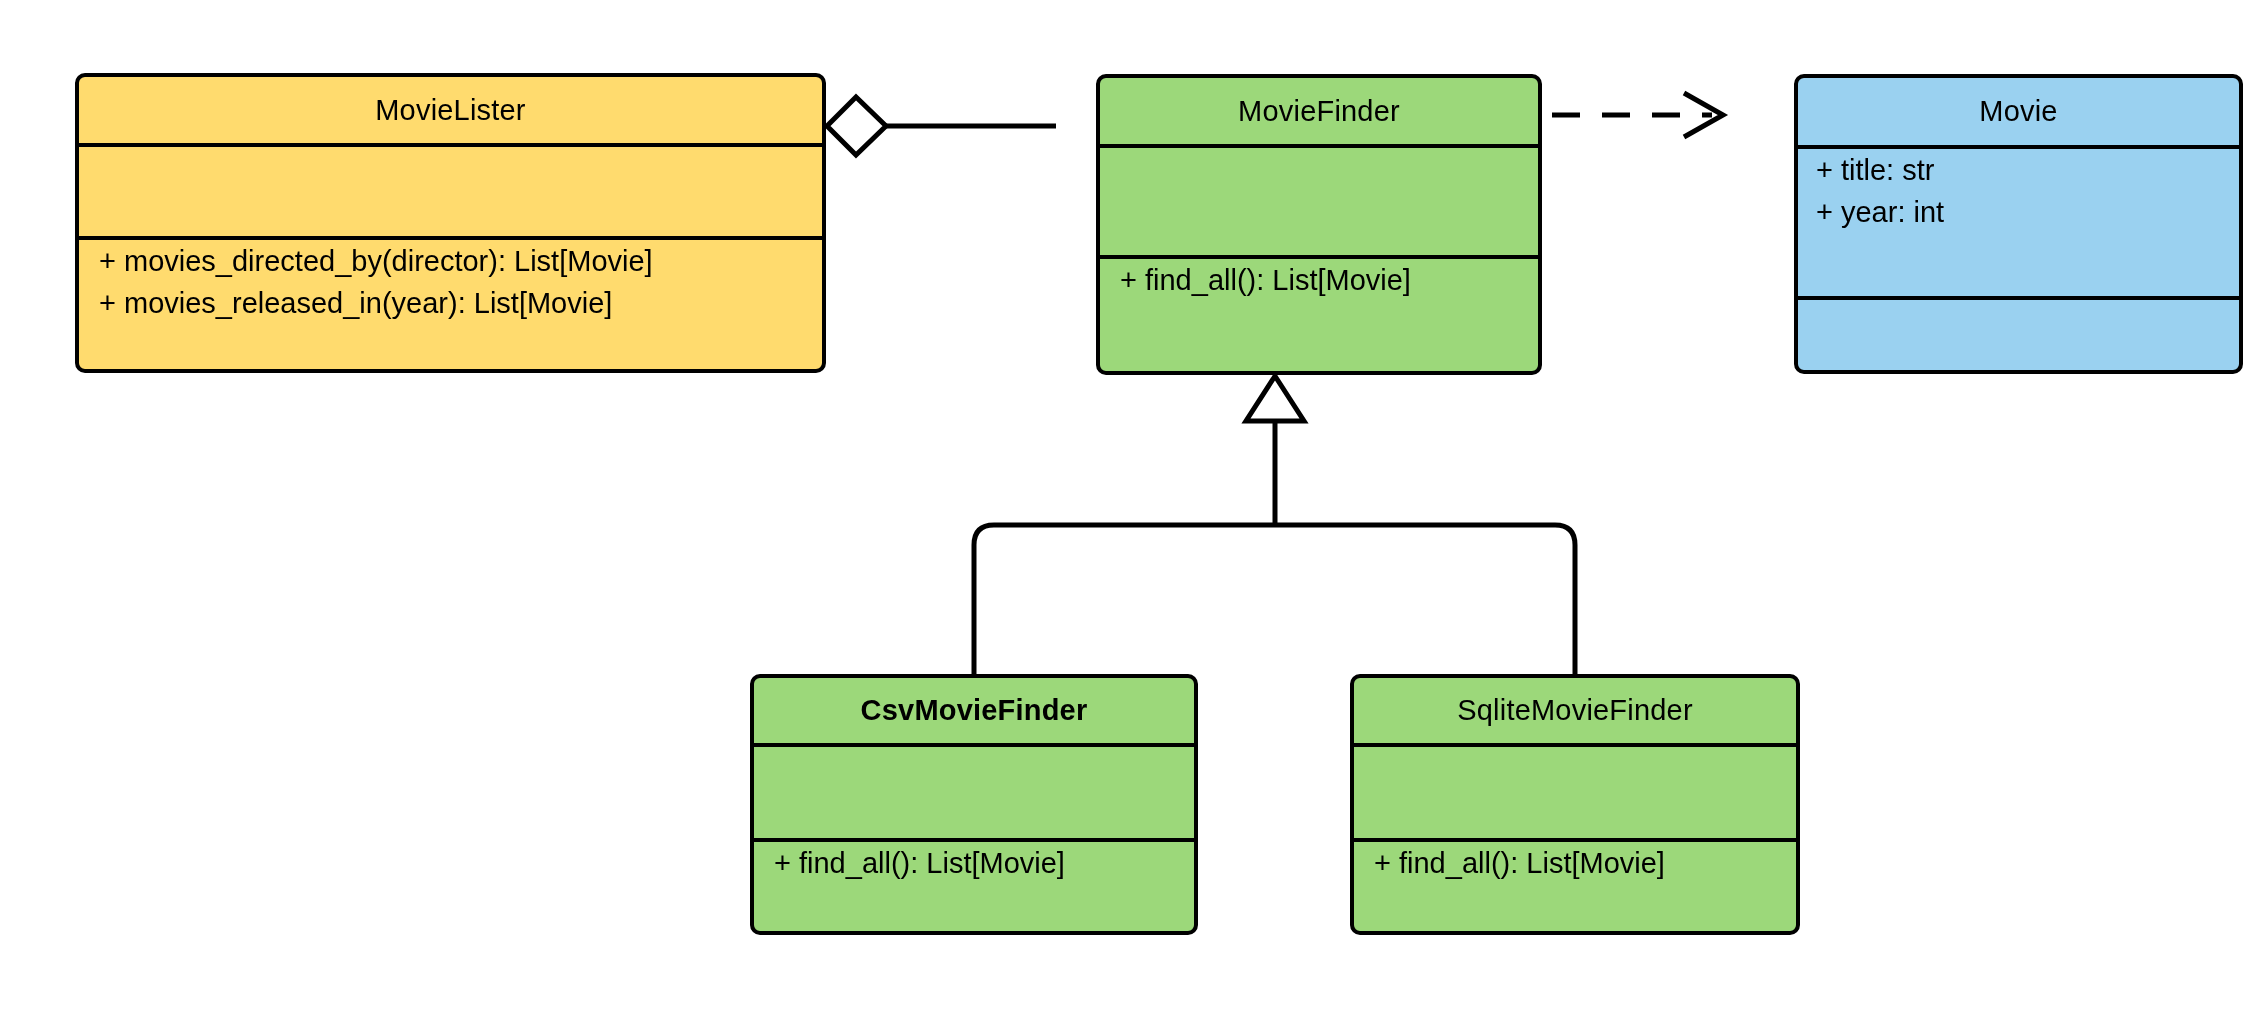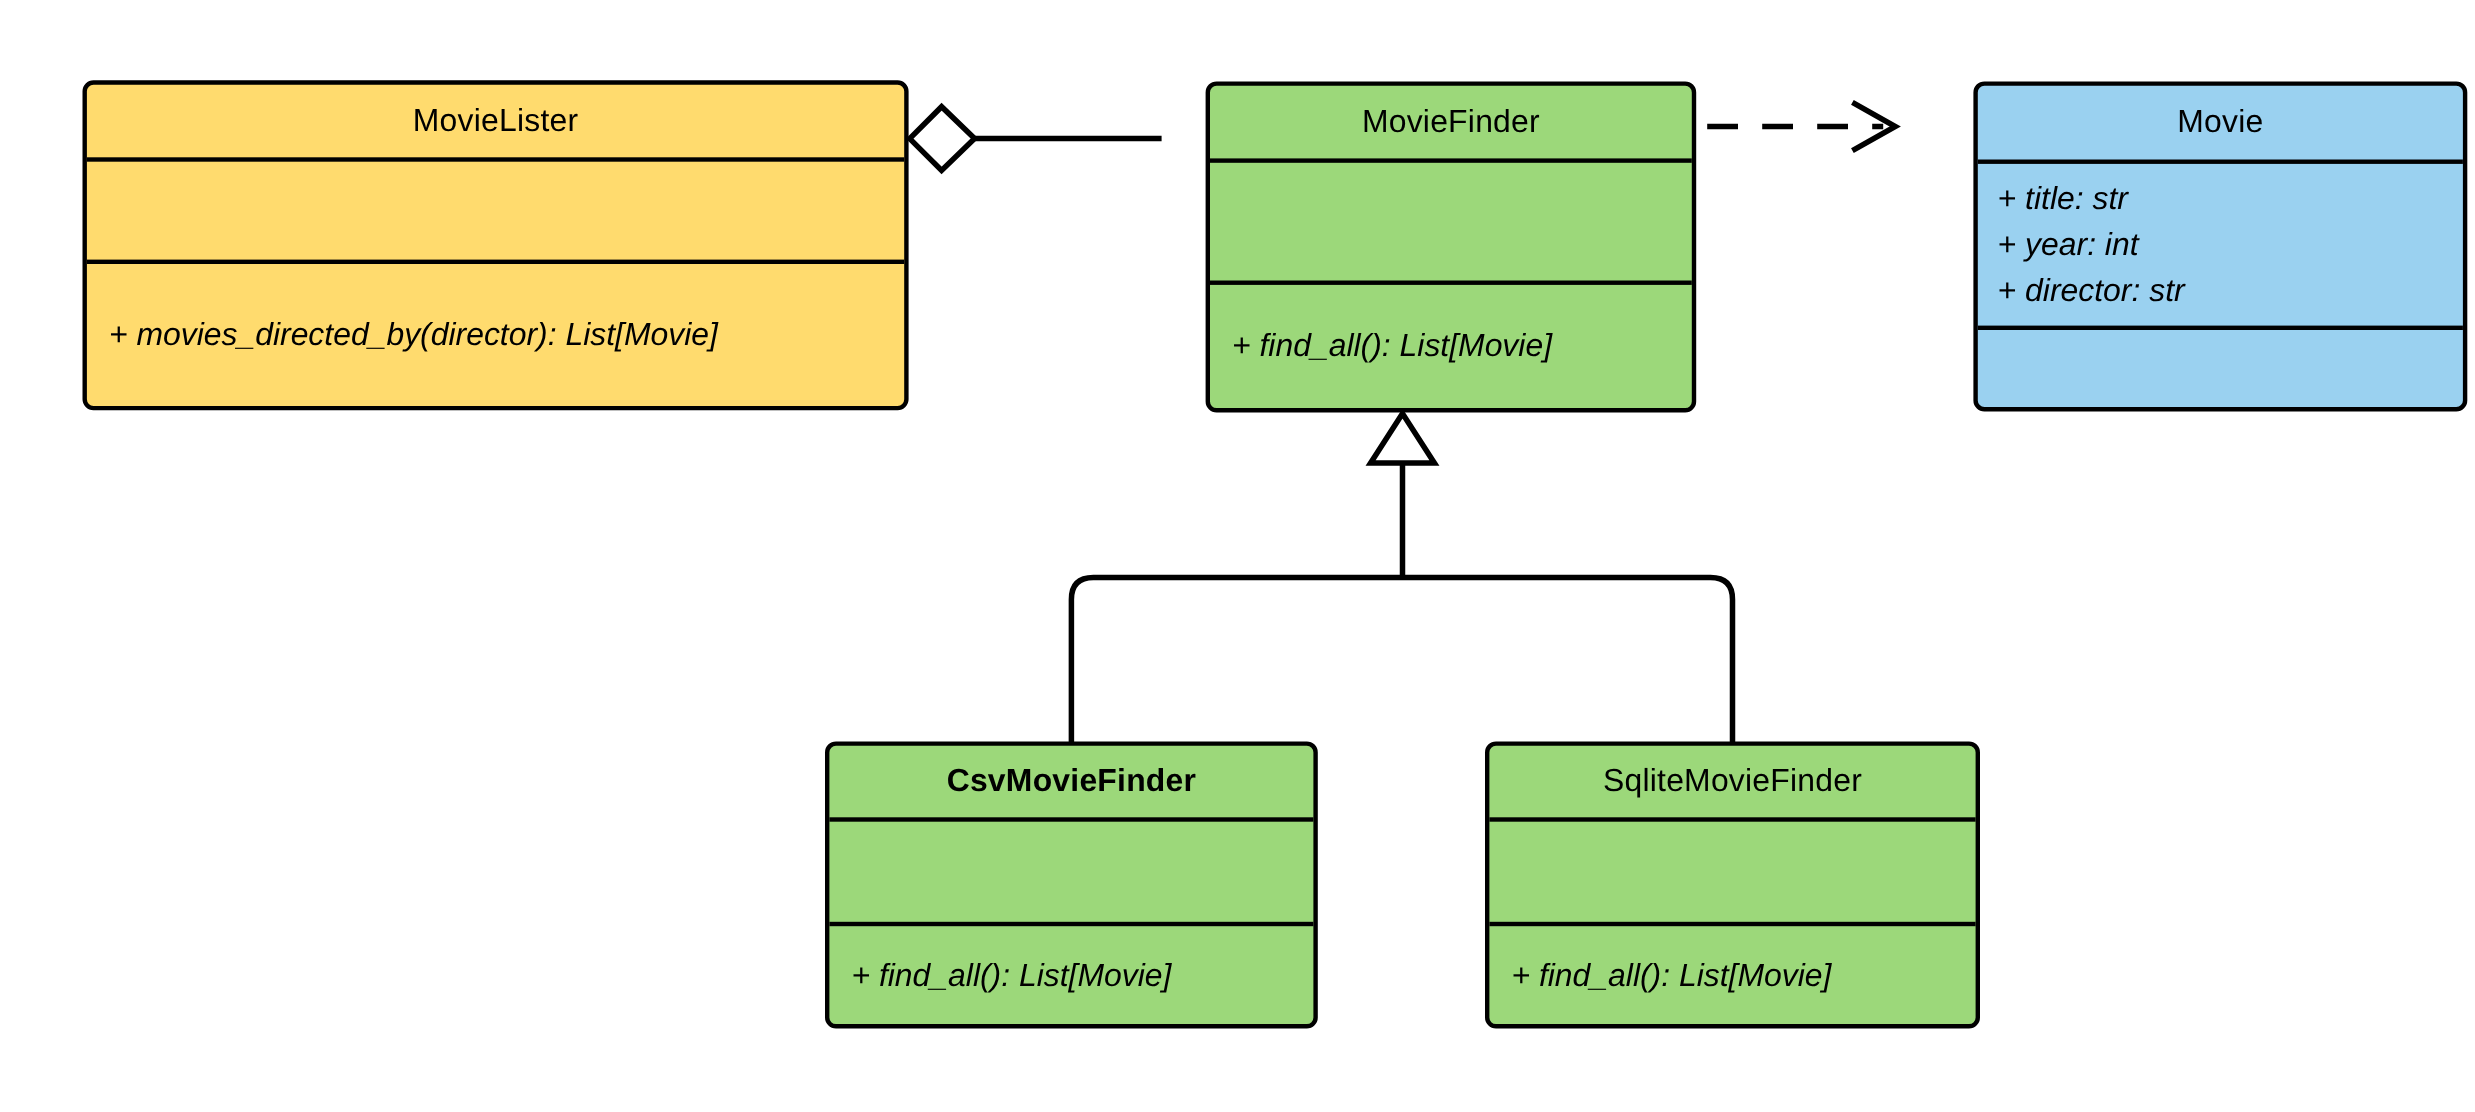--- a/index.html
+++ b/index.html
@@ -46,23 +46,22 @@
   .class-title {
     display: flex;
     align-items: center;
     justify-content: center;
     font-size: 29px;
     letter-spacing: 0.2px;
   }
   .members {
     display: flex;
     flex-direction: column;
-    justify-content: center;
+    justify-content: flex-start;
     padding: 0 18px;
-    font-style: italic;
   }
   .member {
     font-size: 29px;
     line-height: 42px;
     white-space: nowrap;
   }
   .stroke {
     stroke: #000000;
     stroke-width: 5;
     fill: none;
@@ -92,37 +91,37 @@
       <line class="stroke" x1="1275" y1="419" x2="1275" y2="525"></line>
       <polygon class="shape-hollow" points="1275,376 1246,421 1304,421"></polygon>
     </g>
   </svg>
 
   <div class="uml-class" style="left: 75px; top: 73px; width: 751px; height: 300px; background-color: rgb(255, 219, 110);">
     <div class="compartment class-title" style="flex:0 0 66px;">MovieLister</div>
     <div class="compartment members" style="flex:0 0 93px;"></div>
     <div class="compartment members grow">
       <div class="member">+ movies_directed_by(director): List[Movie]</div>
+      <div class="member">+ movies_released_in(year): List[Movie]</div>
     </div>
   </div>
 
   <div class="uml-class" style="left: 1096px; top: 74px; width: 446px; height: 301px; background-color: rgb(156, 216, 122);">
     <div class="compartment class-title" style="flex:0 0 66px;">MovieFinder</div>
     <div class="compartment members" style="flex:0 0 111px;"></div>
     <div class="compartment members grow">
       <div class="member">+ find_all(): List[Movie]</div>
     </div>
   </div>
 
   <div class="uml-class" style="left: 1794px; top: 74px; width: 449px; height: 300px; background-color: rgb(154, 209, 240);">
     <div class="compartment class-title" style="flex:0 0 67px;">Movie</div>
     <div class="compartment members" style="flex:0 0 151px;">
       <div class="member">+ title: str</div>
       <div class="member">+ year: int</div>
-      <div class="member">+ director: str</div>
     </div>
     <div class="compartment members grow"></div>
   </div>
 
   <div class="uml-class" style="left: 750px; top: 674px; width: 448px; height: 261px; background-color: rgb(156, 216, 122);">
     <div class="compartment class-title" style="flex:0 0 65px;font-weight:bold;">CsvMovieFinder</div>
     <div class="compartment members" style="flex:0 0 95px;"></div>
     <div class="compartment members grow">
       <div class="member">+ find_all(): List[Movie]</div>
     </div>

